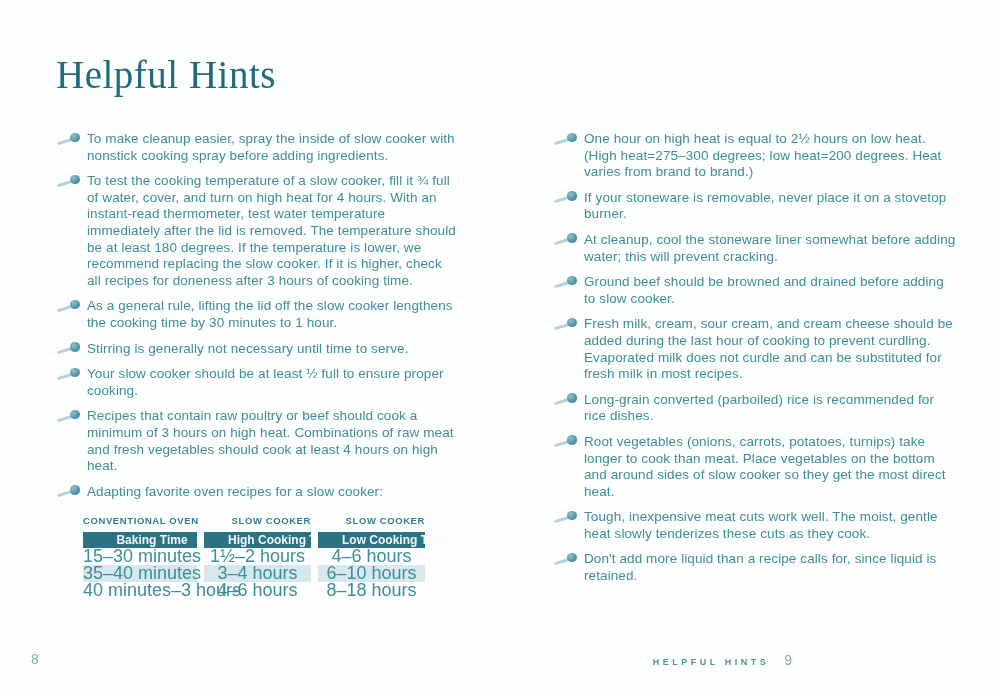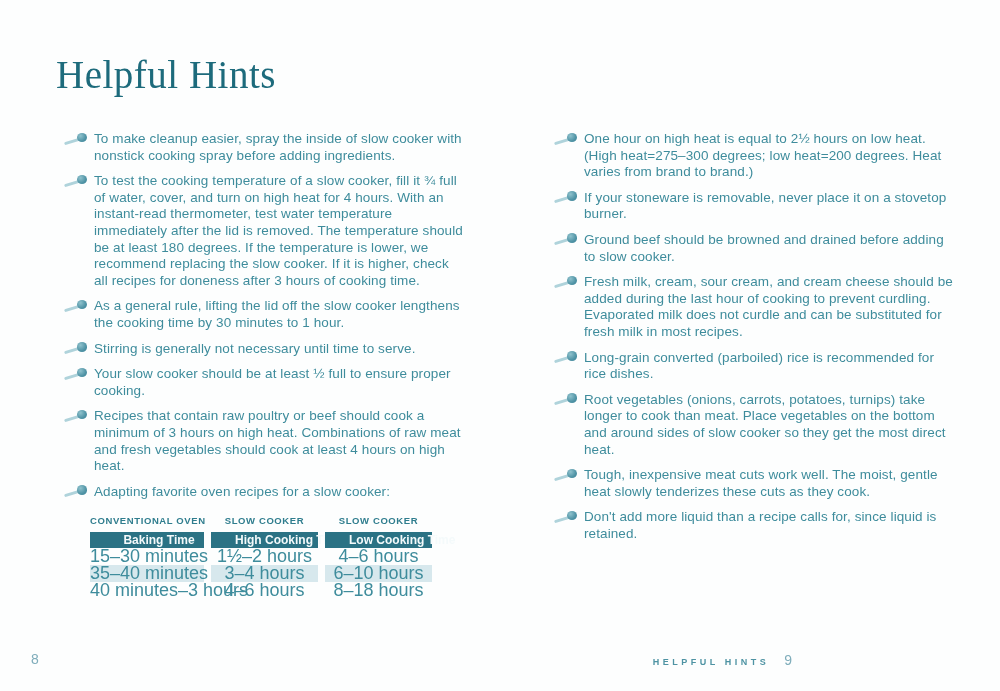--- a/index.html
+++ b/index.html
@@ -12,21 +12,21 @@
   .page { position:relative; width:824px; height:691px; background:#fdfefe; }
 
   .title {
     position:absolute; left:56px; top:52px; margin:0;
     font-family:"Liberation Serif", serif;
     font-size:39px; font-weight:normal;
     color:#1d6b7c; letter-spacing:0.5px;
   }
 
   .col { position:absolute; top:131px; width:402px; display:flex; flex-direction:column; gap:9px; }
-  .col.left  { left:64px; }
+  .col.left  { left:57px; }
   .col.right { left:554px; }
 
   .hint { display:flex; align-items:flex-start; gap:5px; }
   .hint-text {
     width:372px;
     font-size:13.5px; line-height:16.6px;
     color:#3e8c9c; letter-spacing:0.1px;
   }
 
   
@@ -40,21 +40,21 @@
     content:""; position:absolute; right:2px; top:0.5px;
     width:10.5px; height:9.5px; border-radius:50%;
     background:radial-gradient(circle at 35% 32%, #8fc2cd 0%, #4f93a5 60%, #40869a 100%);
   }
 
   
   .cook-table { display:flex; gap:7px; margin:6px 0 0 26px; }
   .tcol { display:flex; flex-direction:column; }
   .tcol.c0 { width:114px; } .tcol.c1 { width:107px; } .tcol.c2 { width:107px; }
   .tgroup {
-    text-align:center; font-size:9.5px; font-weight:bold;
+    text-align:right; font-size:9.5px; font-weight:bold;
     letter-spacing:0.6px; color:#2f7d8e; white-space:nowrap;
     height:14px; line-height:12px; margin-bottom:3px;
   }
   .thead {
     background:#2b7284; color:#f4fafb;
     font-size:12px; font-weight:bold; text-align:center;
     height:16px; line-height:16px; white-space:nowrap;padding-left:24px;
   }
   .trow {
     font-size:18px; color:#3e8c9c; text-align:center;
@@ -144,20 +144,24 @@
     <div class="hint">
       <span class="spoon"></span>
       <span class="hint-text">One hour on high heat is equal to 2½ hours on low heat. (High heat=275–300 degrees; low heat=200 degrees. Heat varies from brand to brand.)</span>
     </div>
     <div class="hint">
       <span class="spoon"></span>
       <span class="hint-text">If your stoneware is removable, never place it on a stovetop burner.</span>
     </div>
     <div class="hint">
       <span class="spoon"></span>
+      <span class="hint-text">At cleanup, cool the stoneware liner somewhat before adding water; this will prevent cracking.</span>
+    </div>
+    <div class="hint">
+      <span class="spoon"></span>
       <span class="hint-text">Ground beef should be browned and drained before adding to slow cooker.</span>
     </div>
     <div class="hint">
       <span class="spoon"></span>
       <span class="hint-text">Fresh milk, cream, sour cream, and cream cheese should be added during the last hour of cooking to prevent curdling. Evaporated milk does not curdle and can be substituted for fresh milk in most recipes.</span>
     </div>
     <div class="hint">
       <span class="spoon"></span>
       <span class="hint-text">Long-grain converted (parboiled) rice is recommended for rice dishes.</span>
     </div>

